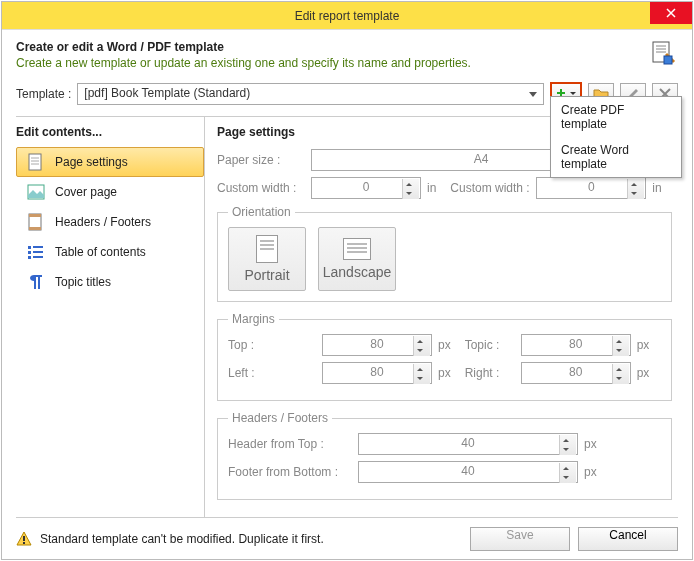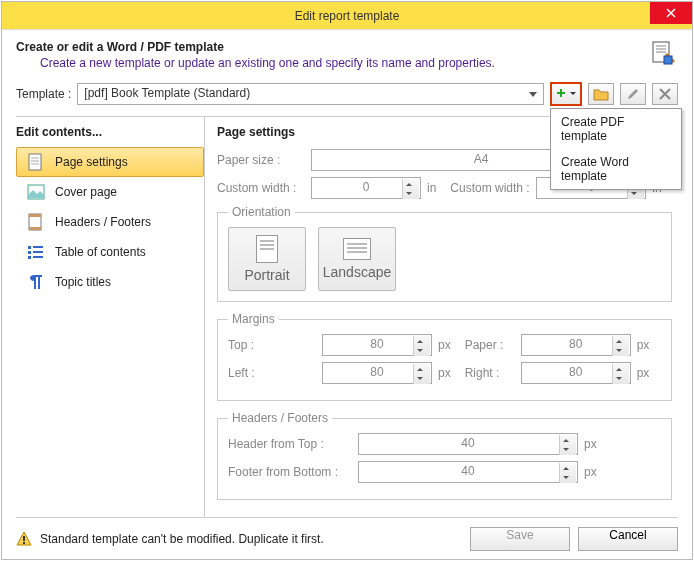--- a/index.html
+++ b/index.html
@@ -5,30 +5,30 @@
 * { box-sizing: border-box; font-family: "Segoe UI", Tahoma, sans-serif; font-size: 12px; }
 body { margin: 0; padding: 1px; background: #fff; }
 .window { width: 692px; height: 559px; border: 1px solid #bbb; background: #fff; display: flex; flex-direction: column; }
 .titlebar { height: 28px; background: #fde047; display: flex; align-items: center; position: relative; border-bottom: 1px solid #ddd; }
 .titlebar .title { flex: 1; text-align: center; color: #333; }
 .close-btn { position: absolute; right: 0; top: 0; width: 42px; height: 22px; background: #e81123; color: #fff; display: flex; align-items: center; justify-content: center; cursor: pointer; }
 .close-btn svg { width: 10px; height: 10px; }
 .header { padding: 10px 14px 6px 14px; display: flex; }
 .header-left { flex: 1; }
 .header-title { font-weight: bold; color: #222; margin-bottom: 2px; }
-.header-sub { color: #4c1d95; margin-left: 24px; }
+.header-sub { color: #4d7c0f; }
 .header-icon { width: 30px; display: flex; align-items: flex-start; justify-content: center; }
 .template-row { padding: 6px 14px 10px 14px; display: flex; align-items: center; gap: 6px; position: relative; }
 .template-label { color: #333; }
 .template-select { flex: 1; height: 22px; border: 1px solid #a9a9a9; padding: 2px 20px 2px 6px; background: #fff; position: relative; color: #333; }
 .template-select::after { content: ""; position: absolute; right: 6px; top: 8px; width: 0; height: 0; border-left: 4px solid transparent; border-right: 4px solid transparent; border-top: 5px solid #555; }
 .toolbtn { width: 26px; height: 22px; border: 1px solid #a9a9a9; background: linear-gradient(#fdfdfd,#e8e8e8); display: flex; align-items: center; justify-content: center; cursor: pointer; }
 .toolbtn.hl { border: 2px solid #d83b01; width: 32px; height: 24px; }
 .toolbtn.disabled { color: #aaa; }
-.dropdown-menu { position: absolute; right: 10px; top: 32px; width: 132px; background: #fff; border: 1px solid #999; box-shadow: 2px 2px 3px rgba(0,0,0,0.2); z-index: 10; }
+.dropdown-menu { position: absolute; right: 10px; top: 20px; width: 132px; background: #fff; border: 1px solid #999; box-shadow: 2px 2px 3px rgba(0,0,0,0.2); z-index: 10; }
 .dropdown-menu div { padding: 6px 10px; cursor: pointer; color: #222; }
 .body { flex: 1; display: flex; padding: 0 14px; overflow: hidden; }
 .sidebar { width: 188px; border-top: 1px solid #ccc; padding-top: 8px; }
 .sidebar-title { font-weight: bold; color: #222; margin-bottom: 8px; }
 .nav-item { display: flex; align-items: center; gap: 10px; height: 30px; padding: 0 10px; border: 1px solid transparent; cursor: pointer; color: #222; }
 .nav-item.active { background: linear-gradient(#ffe9a6,#ffd35a); border: 1px solid #d9a23a; border-radius: 2px; }
 .nav-icon { width: 18px; height: 18px; display: flex; align-items: center; justify-content: center; }
 .main { flex: 1; border-top: 1px solid #ccc; border-left: 1px solid #ccc; padding: 8px 0 8px 12px; overflow: auto; }
 .main-title { font-weight: bold; color: #222; margin-bottom: 10px; }
 .form-row { display: flex; align-items: center; margin-bottom: 6px; }
@@ -215,21 +215,21 @@
 
       <fieldset class="margins-grid">
         <legend>Margins</legend>
         <div class="form-row">
           <span class="form-label">Top :</span>
           <div class="text-input spinner"><span>80</span><span class="arrows">
                 <span class="up"></span>
                 <span class="down"></span>
               </span></div>
           <span class="unit">px</span>
-          <span class="form-label2" style="width:70px">Paper :</span>
+          <span class="form-label2" style="width:70px">Topic :</span>
           <div class="text-input spinner"><span>80</span><span class="arrows">
                 <span class="up"></span>
                 <span class="down"></span>
               </span></div>
           <span class="unit">px</span>
         </div>
         <div class="form-row">
           <span class="form-label">Left :</span>
           <div class="text-input spinner"><span>80</span><span class="arrows">
                 <span class="up"></span>

